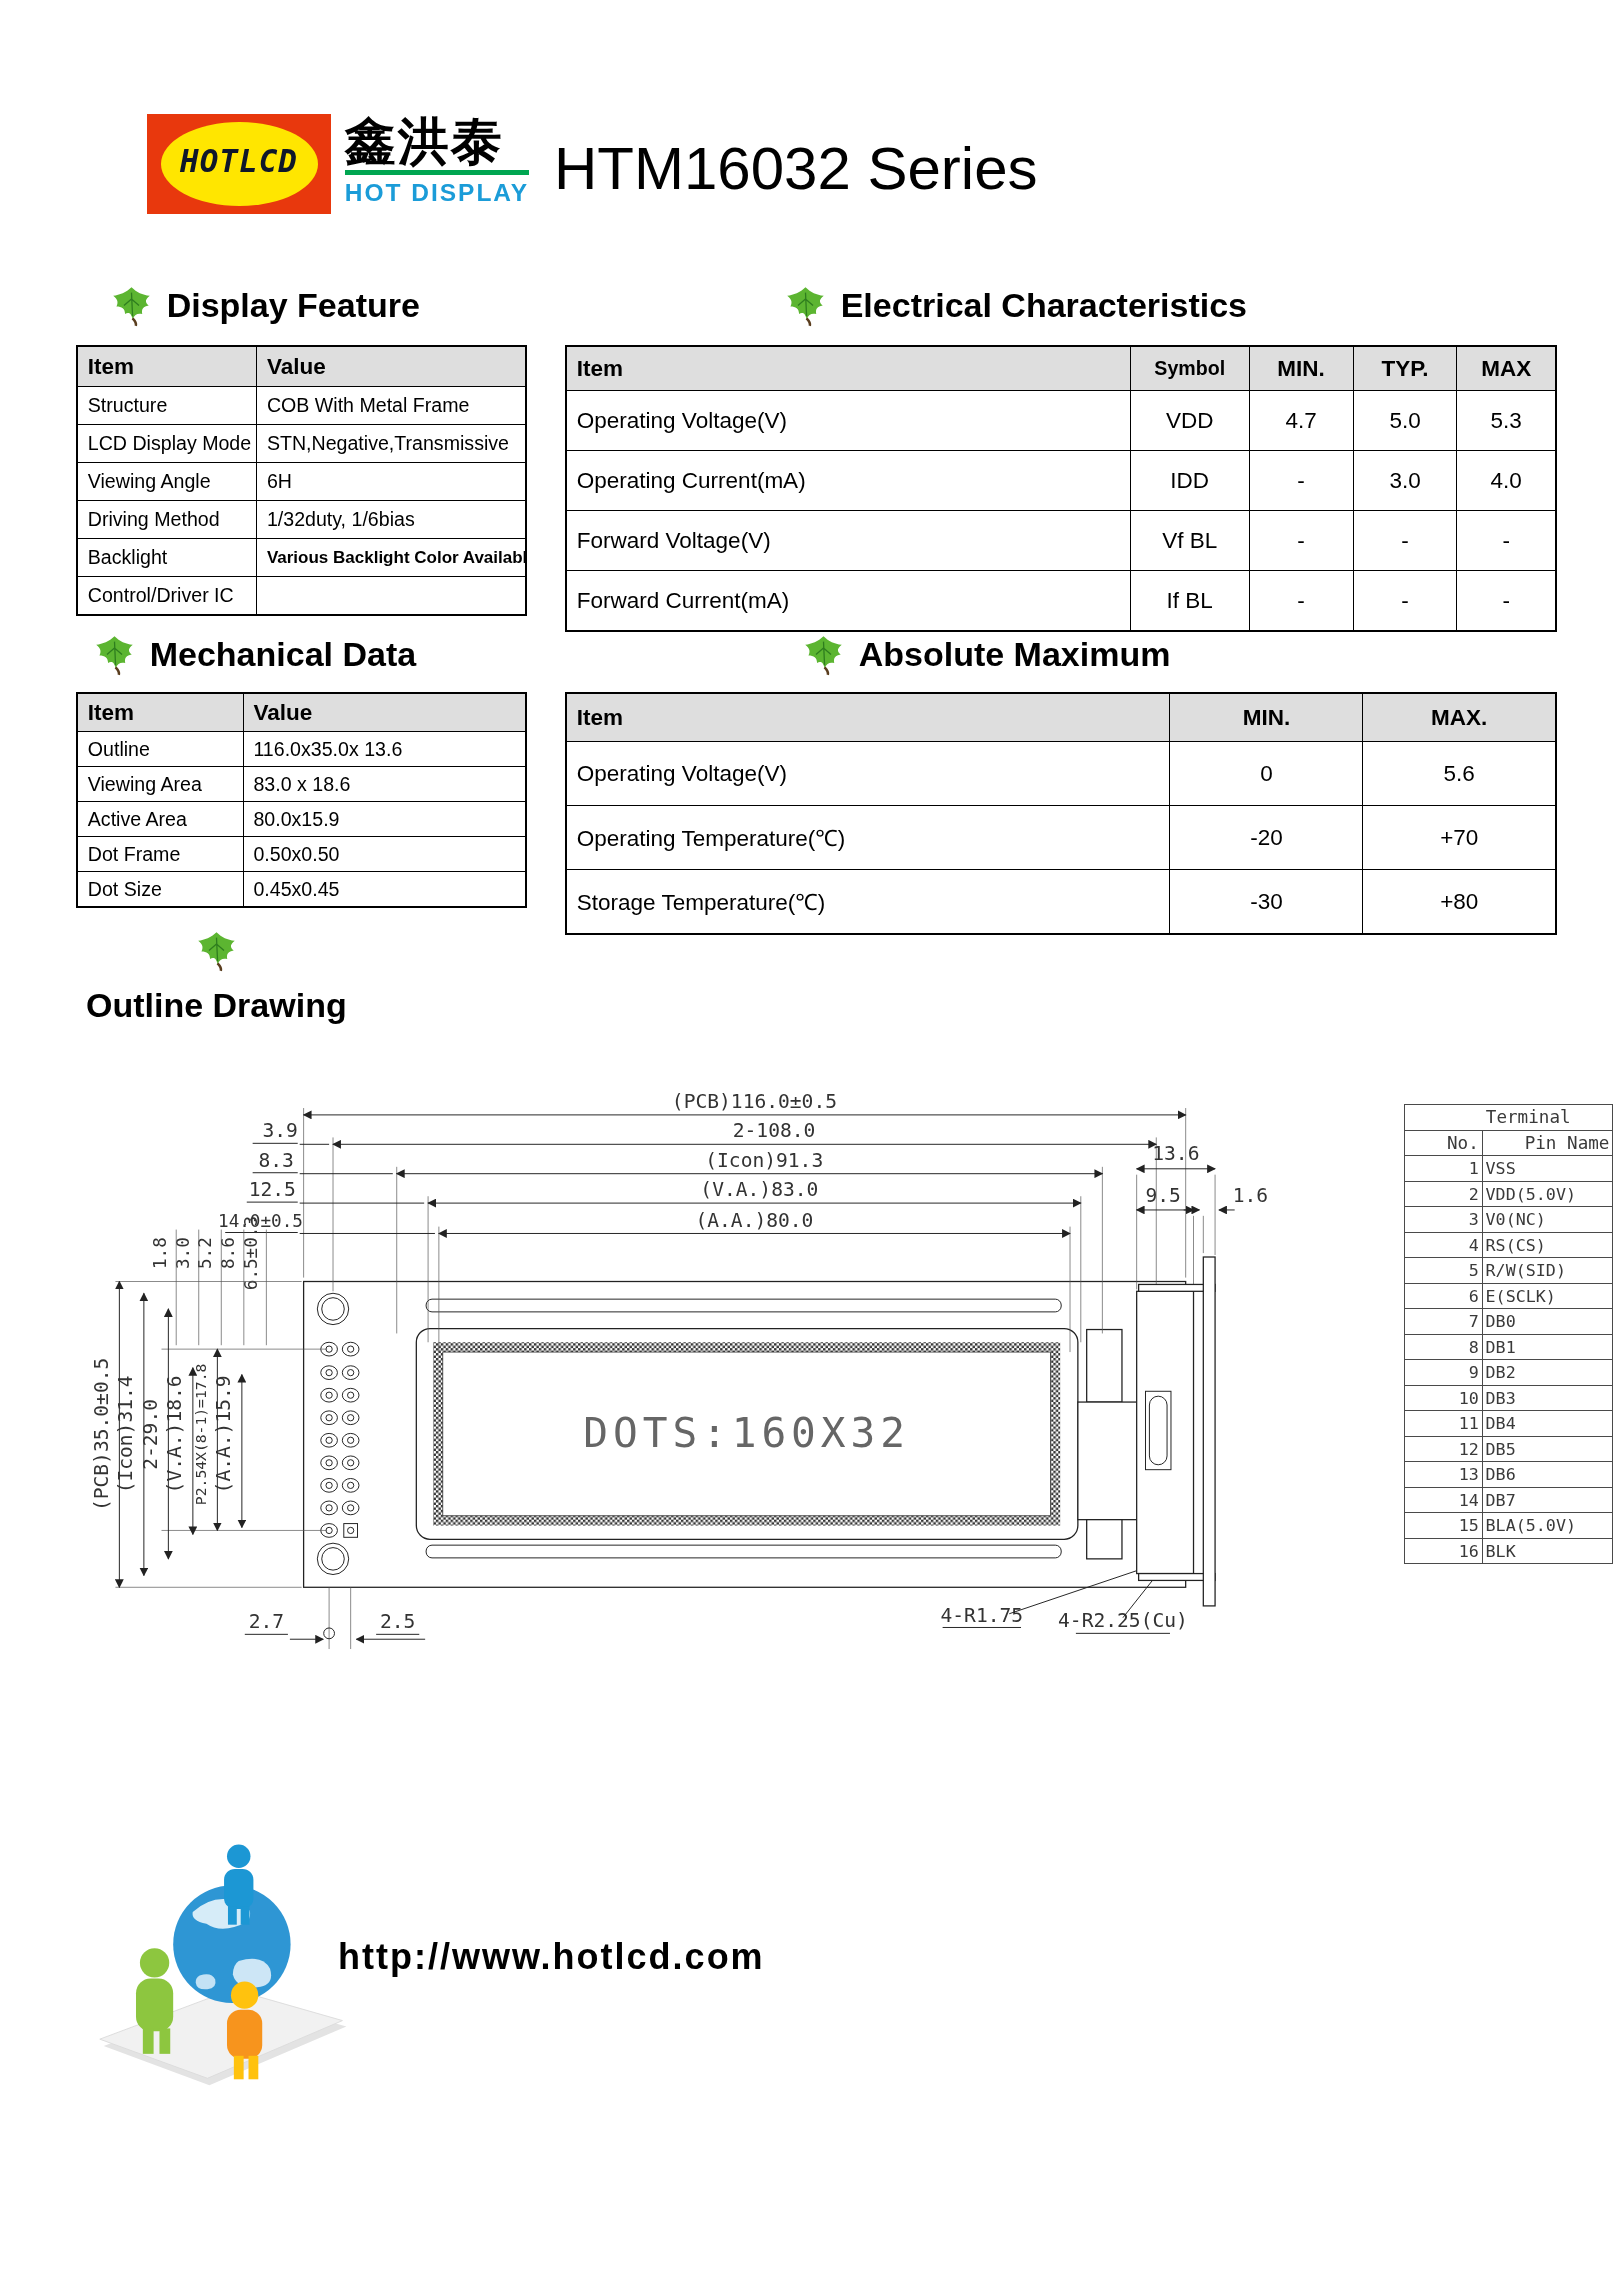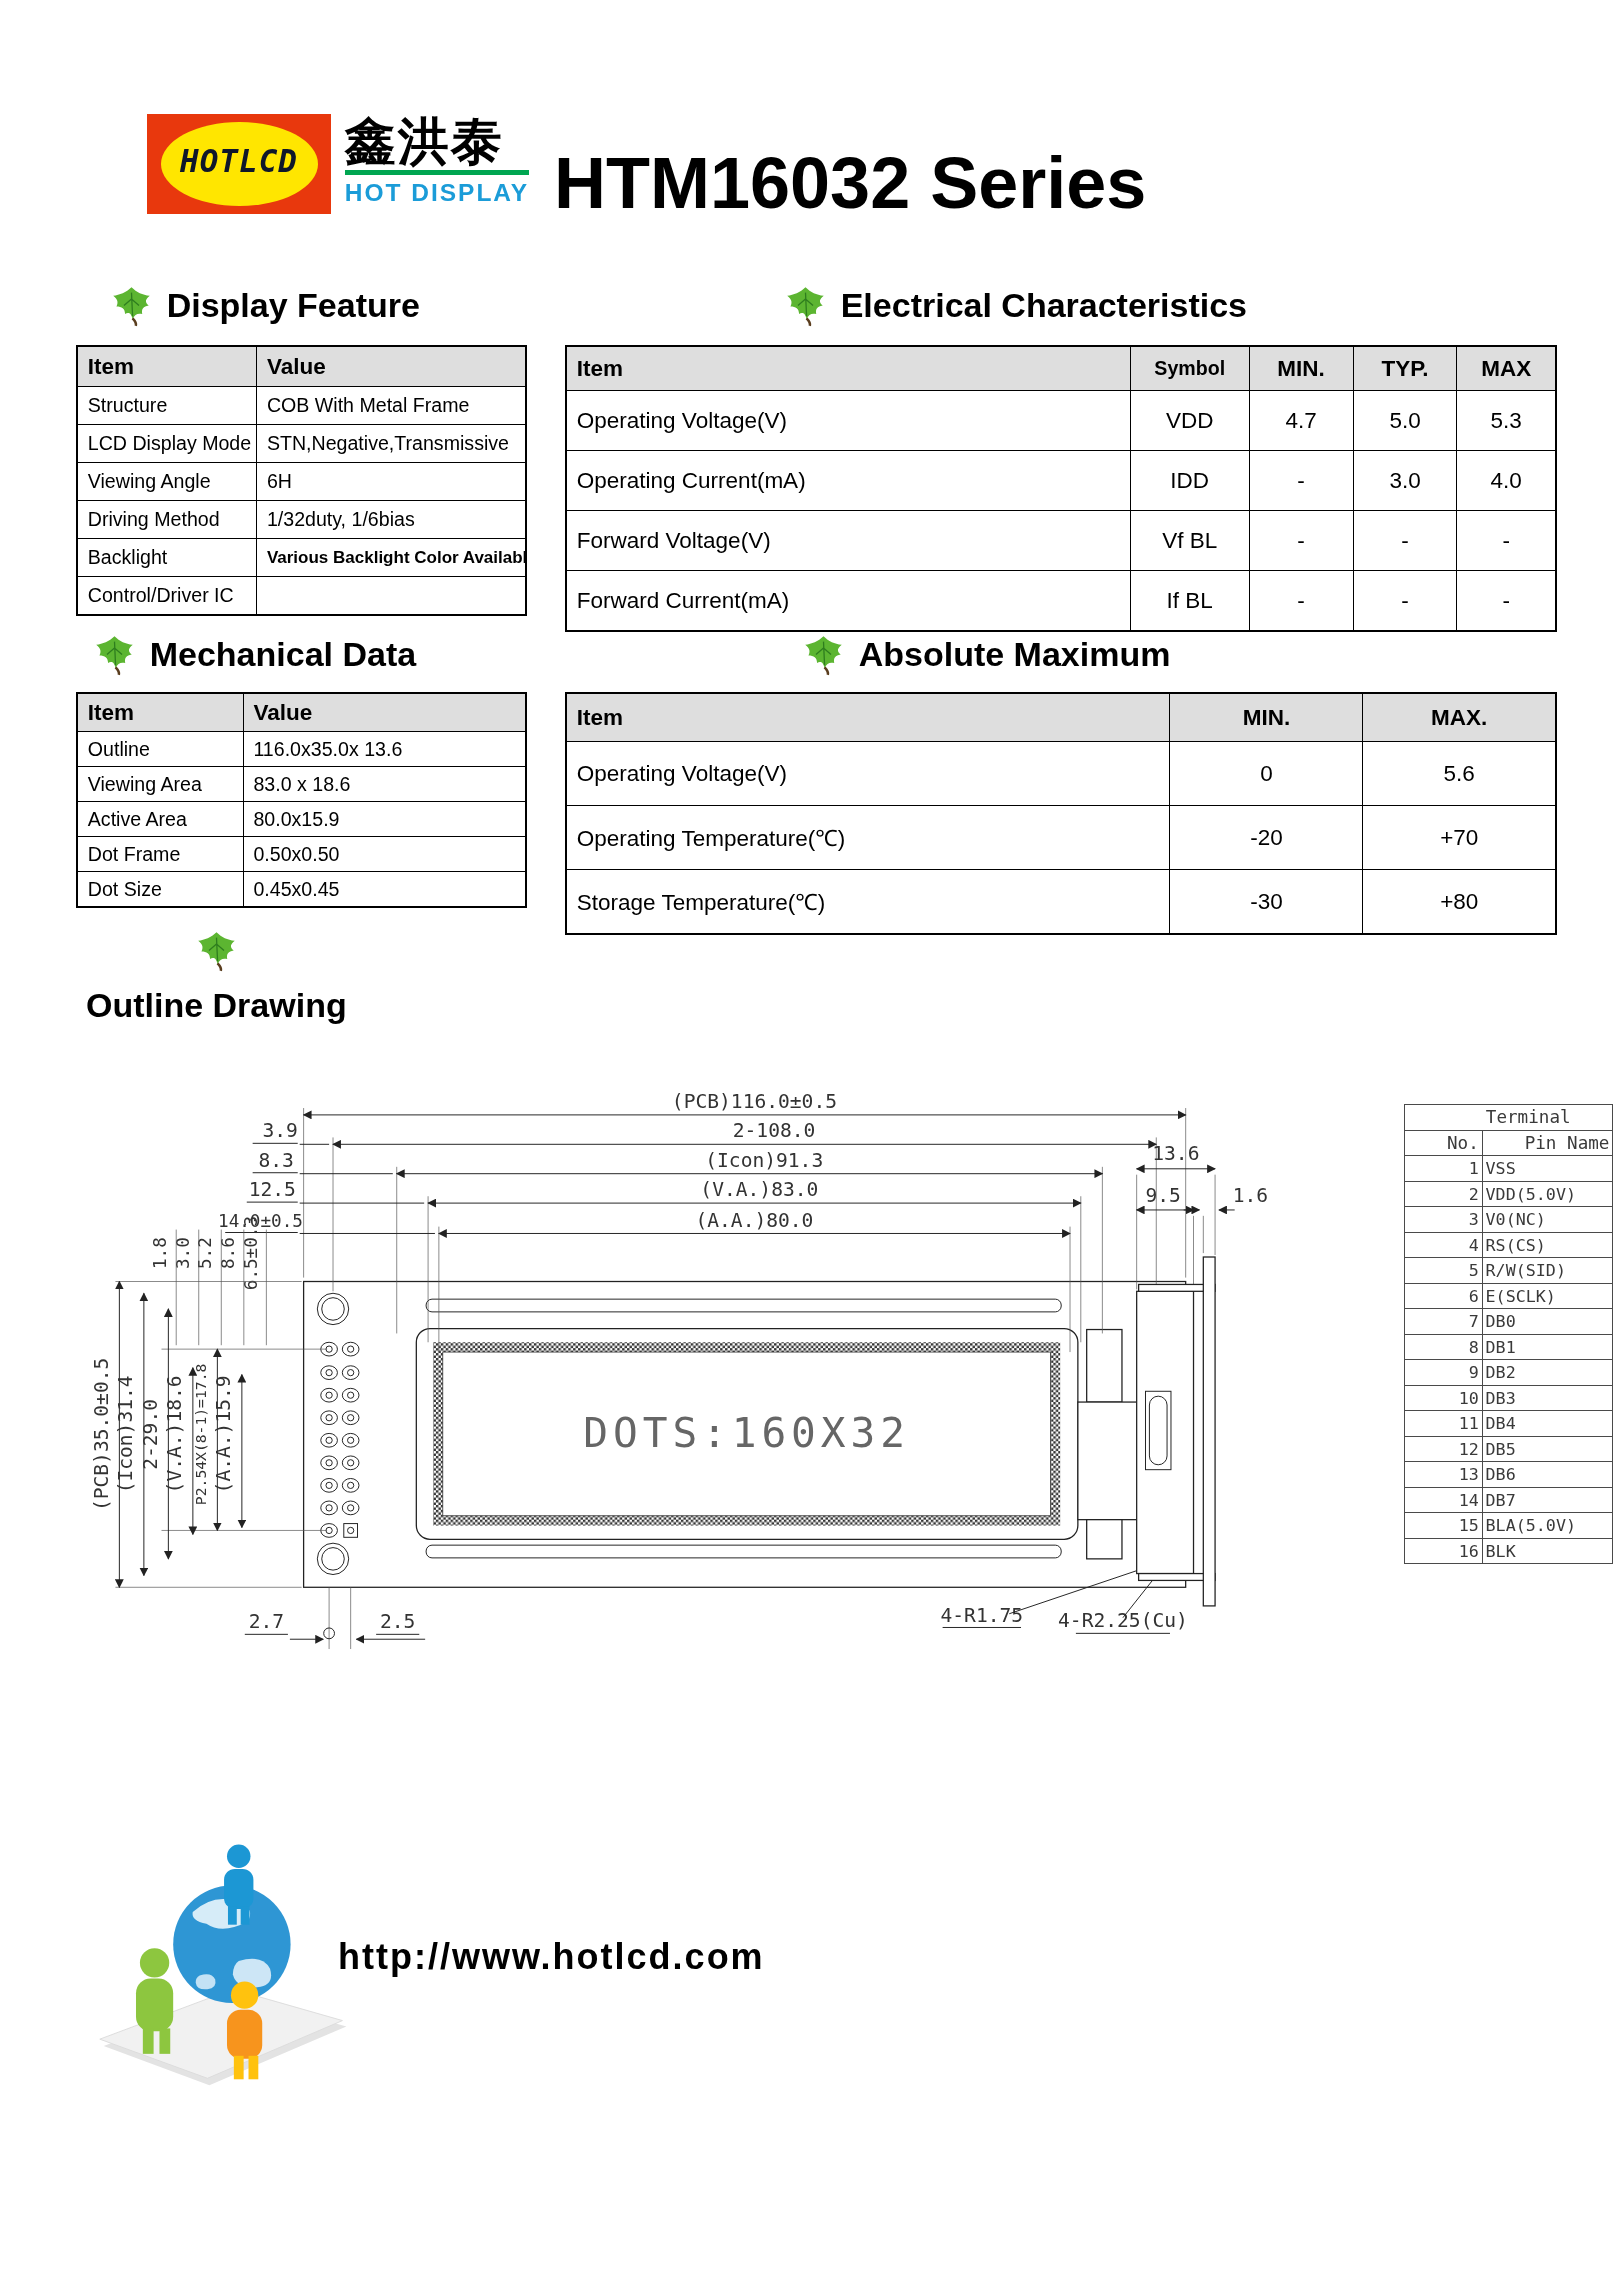--- a/index.html
+++ b/index.html
@@ -9,21 +9,21 @@
   .logo{position:absolute;left:147px;top:114px;display:flex;gap:13.7px;}
   .logo-badge{position:relative;width:184px;height:100px;background:#e8380d;}
   .logo-badge .ellipse{position:absolute;left:13.7px;top:7.8px;width:157px;height:84px;background:#ffe600;border-radius:50%;}
   .logo-badge .badge-txt{position:absolute;left:0;top:29px;width:100%;text-align:center;
         font-family:"DejaVu Sans Mono",monospace;font-weight:bold;font-style:italic;
         font-size:31px;color:#0f172a;letter-spacing:1px;}
   .logo-right{display:flex;flex-direction:column;justify-content:flex-start;padding-top:2px;}
   .logo-cn{font-size:51px;font-weight:bold;line-height:1.0;font-family:"DejaVu Sans",sans-serif;letter-spacing:2px;}
   .greenbar{height:4.9px;background:#00a651;margin:2.9px 0 3.9px 0;}
   .logo-sub{font-size:24.5px;font-weight:bold;color:#1b9cd8;letter-spacing:2px;text-align:center;}
-  .title{position:absolute;left:554px;top:94px;font-size:72px;font-weight:700;letter-spacing:0;}
+  .title{position:absolute;left:554px;top:94px;font-size:60px;font-weight:400;letter-spacing:0;}
   
   .sec-h{position:absolute;display:flex;align-items:center;gap:13.7px;font-size:34px;font-weight:bold;}
   .sec-h svg{width:43px;height:43px;flex:0 0 auto;}
   
   table.spec{position:absolute;border-collapse:collapse;border:2px solid #000;table-layout:fixed;background:#fff;}
   table.spec th,table.spec td{border:1px solid #000;padding:2px 9.8px;overflow:hidden;white-space:nowrap;}
   table.spec thead th{background:#dedede;text-align:left;font-size:22.5px;font-weight:bold;}
   table.spec td{font-size:19.6px;}
   #df{left:76px;top:345px;width:451px;}
   #df th{height:35px;}  #df td{height:33px;margin-top:40px;}

